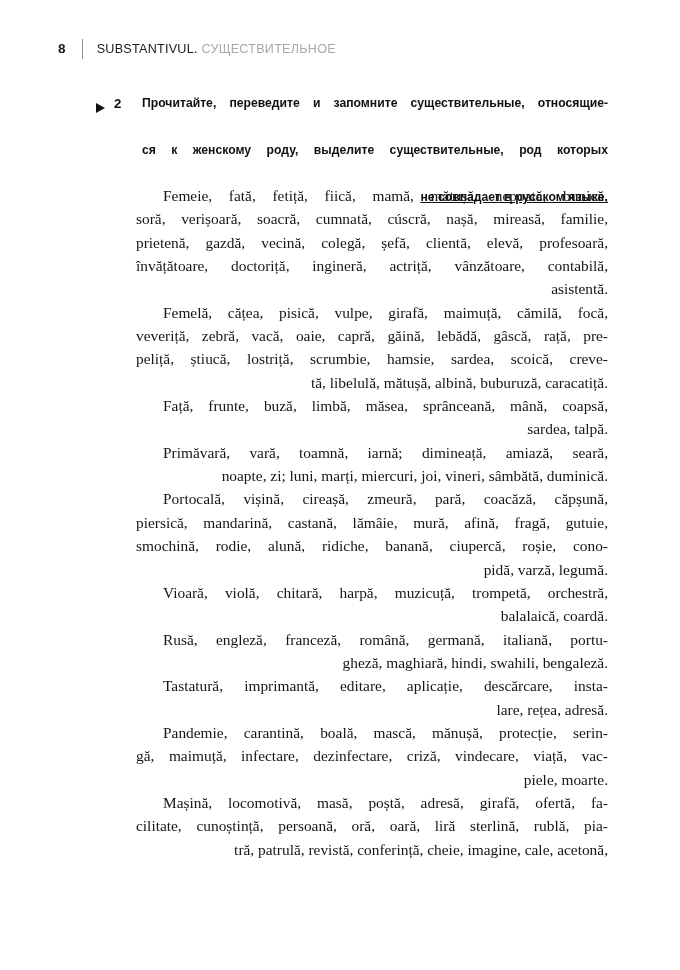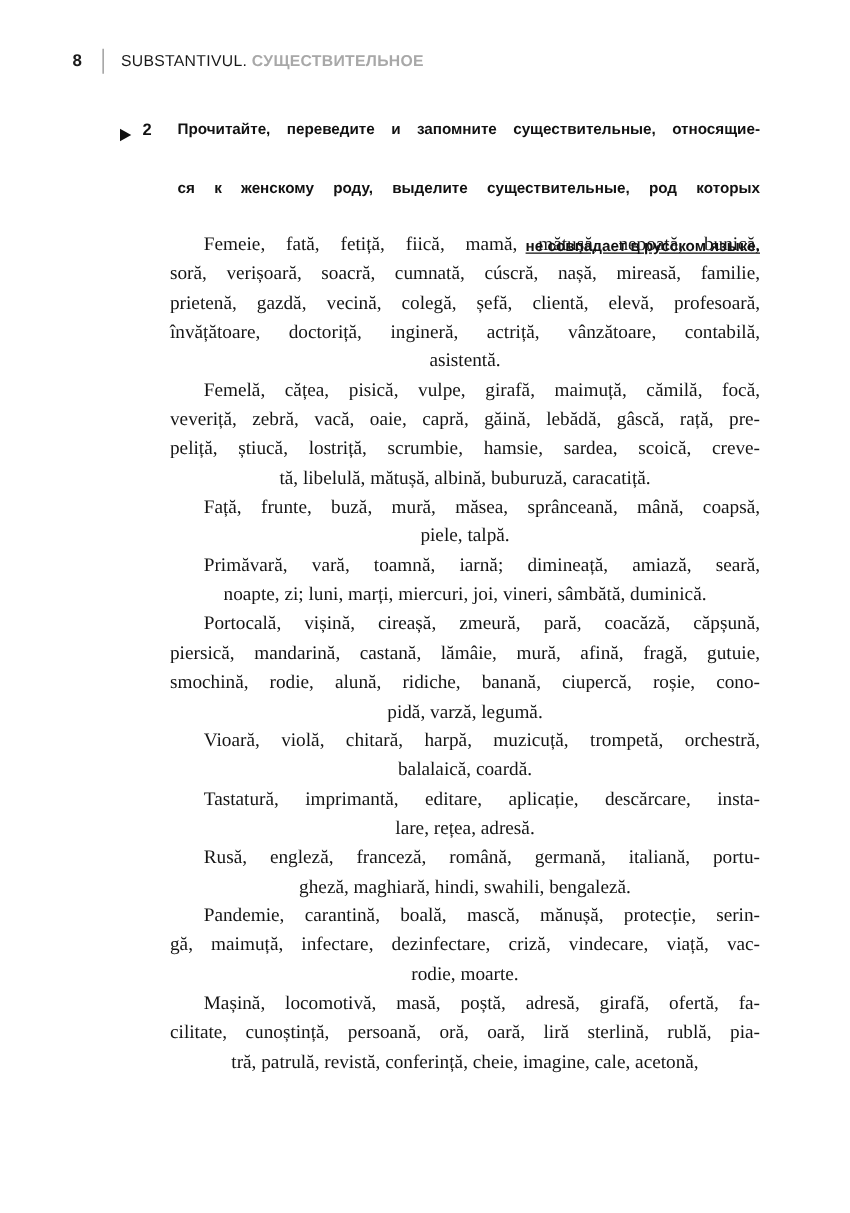--- a/index.html
+++ b/index.html
@@ -53,21 +53,21 @@
     line-height: 22px;
     letter-spacing: 0.25px;
     white-space: nowrap;
   }
   .head-title .ro {
     color: #1a1a1a;
     font-weight: normal;
   }
   .head-title .ru {
     color: #a8a8a8;
-    font-weight: bold;
+    font-weight: normal;
   }
 
   
   .exercise {
     position: absolute;
     left: 96px;
     top: 92px;
     width: 512px;
   }
   .ex-head {
@@ -146,21 +146,21 @@
     white-space: normal;
   }
   .para .line.j::after {
     content: "";
     display: inline-block;
     width: 100%;
     height: 0;
   }
   .para .line.indent { text-indent: 27px; }
   .para .line.last {
-    text-align: center;
+    text-align: right;
     white-space: normal;
   }
 </style>
 </head>
 <body>
 
 <div class="page">
 
   <div class="running-head">
     <span class="folio">8</span>
@@ -195,55 +195,55 @@
     </p>
 
     <p class="para">
       <span class="line j indent">Femelă, cățea, pisică, vulpe, girafă, maimuță, cămilă, focă,</span>
       <span class="line j">veveriță, zebră, vacă, oaie, capră, găină, lebădă, gâscă, rață, pre-</span>
       <span class="line j">peliță, știucă, lostriță, scrumbie, hamsie, sardea, scoică, creve-</span>
       <span class="line last">tă, libelulă, mătușă, albină, buburuză, caracatiță.</span>
     </p>
 
     <p class="para">
-      <span class="line j indent">Față, frunte, buză, mură, măsea, sprânceană, mână, coapsă,</span>
-      <span class="line last">piele, talpă.</span>
+      <span class="line j indent">Față, frunte, buză, limbă, măsea, sprânceană, mână, coapsă,</span>
+      <span class="line last">sardea, talpă.</span>
     </p>
 
     <p class="para">
       <span class="line j indent">Primăvară, vară, toamnă, iarnă; dimineață, amiază, seară,</span>
       <span class="line last">noapte, zi; luni, marți, miercuri, joi, vineri, sâmbătă, duminică.</span>
     </p>
 
     <p class="para">
       <span class="line j indent">Portocală, vișină, cireașă, zmeură, pară, coacăză, căpșună,</span>
       <span class="line j">piersică, mandarină, castană, lămâie, mură, afină, fragă, gutuie,</span>
       <span class="line j">smochină, rodie, alună, ridiche, banană, ciupercă, roșie, cono-</span>
       <span class="line last">pidă, varză, legumă.</span>
     </p>
 
     <p class="para">
       <span class="line j indent">Vioară, violă, chitară, harpă, muzicuță, trompetă, orchestră,</span>
       <span class="line last">balalaică, coardă.</span>
     </p>
 
     <p class="para">
+      <span class="line j indent">Rusă, engleză, franceză, română, germană, italiană, portu-</span>
+      <span class="line last">gheză, maghiară, hindi, swahili, bengaleză.</span>
+    </p>
+
+    <p class="para">
       <span class="line j indent">Tastatură, imprimantă, editare, aplicație, descărcare, insta-</span>
       <span class="line last">lare, rețea, adresă.</span>
     </p>
 
     <p class="para">
-      <span class="line j indent">Rusă, engleză, franceză, română, germană, italiană, portu-</span>
-      <span class="line last">gheză, maghiară, hindi, swahili, bengaleză.</span>
-    </p>
-
-    <p class="para">
       <span class="line j indent">Pandemie, carantină, boală, mască, mănușă, protecție, serin-</span>
       <span class="line j">gă, maimuță, infectare, dezinfectare, criză, vindecare, viață, vac-</span>
-      <span class="line last">rodie, moarte.</span>
+      <span class="line last">piele, moarte.</span>
     </p>
 
 
     <p class="para">
       <span class="line j indent">Mașină, locomotivă, masă, poștă, adresă, girafă, ofertă, fa-</span>
       <span class="line j">cilitate, cunoștință, persoană, oră, oară, liră sterlină, rublă, pia-</span>
       <span class="line last">tră, patrulă, revistă, conferință, cheie, imagine, cale, acetonă,</span>
     </p>
 
   </div>

